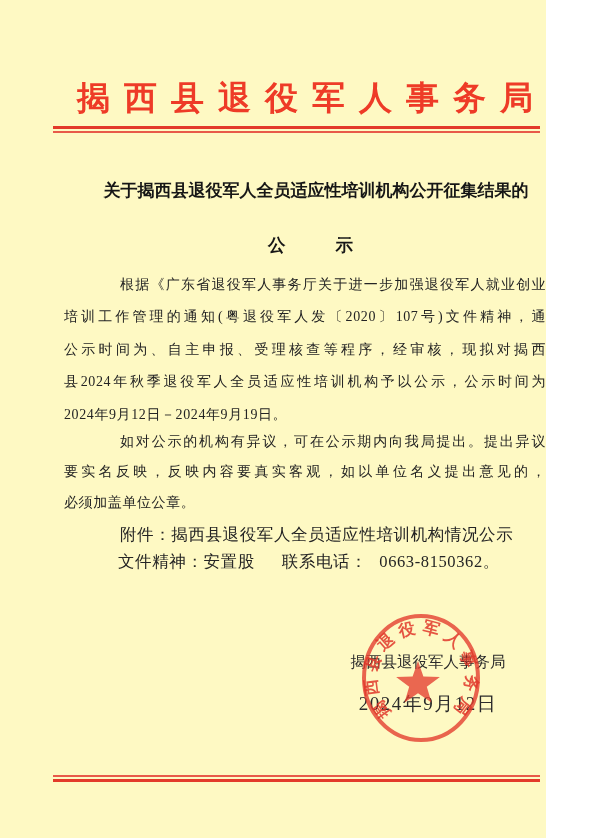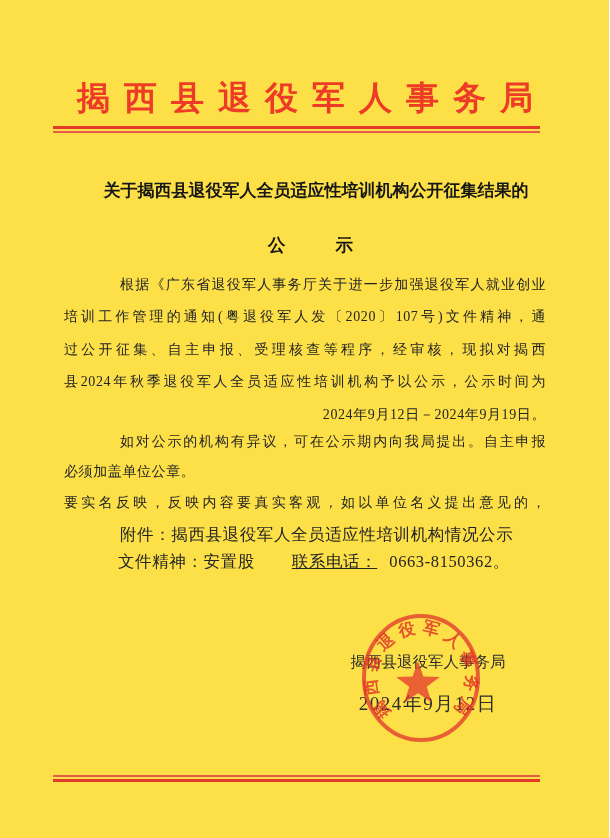--- a/index.html
+++ b/index.html
@@ -2,26 +2,27 @@
 <html><head>
 <meta charset="utf-8">
 <style>
   html, body {
     margin: 0;
     padding: 0;
     background: #ffffff;
   }
   .page {
     position: relative;
-    width: 609px;
+    width: 522px;
     height: 838px;
-    background: #fde047;
+    background: #fef9c3;
     overflow: hidden;
     font-family: "Liberation Serif", "DejaVu Serif", serif;
     color: #222222;
+    padding-left: 24px;
   }
 
   
   .agency-header {
     position: absolute;
     top: 76px;
     left: 0;
     width: 610px;
     text-align: center;
     font-size: 33px;
@@ -69,21 +70,21 @@
   
   .body-block {
     position: absolute;
     left: 64px;
     width: 482px;
     font-size: 14px;
     color: #242424;
     letter-spacing: 0.6px;
   }
   .p1 { top: 276px; }
-  .p1 .line { height: 32.4px; text-align: right; }
+  .p1 .line { height: 32.4px; }
   .p2 { top: 433px; }
   .p2 .line { height: 30.4px; }
   .line.j {
     text-align: justify;
     text-align-last: justify;
   }
   .line.indent { padding-left: 56px; }
   .line.j.indent { padding-left: 0; text-indent: 56px; }
 
   .attachment-line {
@@ -101,21 +102,21 @@
     position: absolute;
     top: 551px;
     left: 64px;
     width: 520px;
     padding-left: 54px;
     font-size: 16.5px;
     letter-spacing: 0.6px;
     color: #242424;
     white-space: nowrap;
   }
-  .contact-line .phone-label { margin-left: 37px; text-decoration: underline; }
+  .contact-line .phone-label { margin-left: 27px; }
   .contact-line .phone-value { margin-left: 12px; }
 
   
   .signature-block {
     position: absolute;
     top: 652px;
     left: 333px;
     width: 190px;
     text-align: center;
     color: #2a2a2a;
@@ -155,29 +156,29 @@
     <div class="gap"></div>
     <div class="thin"></div>
   </div>
 
   <div class="doc-title">关于揭西县退役军人全员适应性培训机构公开征集结果的</div>
   <div class="doc-subtitle">公　　示</div>
 
   <div class="body-block p1">
     <div class="line j indent">根据《广东省退役军人事务厅关于进一步加强退役军人就业创业</div>
     <div class="line j">培训工作管理的通知(粤退役军人发〔2020〕107号)文件精神，通</div>
-    <div class="line j">过公开征集、自主申报、受理核查等程序，经审核，现拟对揭西</div>
+    <div class="line j">公示时间为、自主申报、受理核查等程序，经审核，现拟对揭西</div>
     <div class="line j">县2024年秋季退役军人全员适应性培训机构予以公示，公示时间为</div>
     <div class="line">2024年9月12日－2024年9月19日。</div>
   </div>
 
   <div class="body-block p2">
-    <div class="line j indent">如对公示的机构有异议，可在公示期内向我局提出。自主申报</div>
+    <div class="line j indent">如对公示的机构有异议，可在公示期内向我局提出。提出异议</div>
+    <div class="line j">要实名反映，反映内容要真实客观，如以单位名义提出意见的，</div>
     <div class="line">必须加盖单位公章。</div>
-    <div class="line j">要实名反映，反映内容要真实客观，如以单位名义提出意见的，</div>
   </div>
 
   <div class="attachment-line">附件：揭西县退役军人全员适应性培训机构情况公示</div>
 
   <div class="contact-line">
     <span>文件精神：</span><span>安置股</span><span class="phone-label">联系电话：</span><span class="phone-value">0663-8150362。</span>
   </div>
 
   <div class="signature-block">
     <div class="signature-agency">揭西县退役军人事务局</div>

